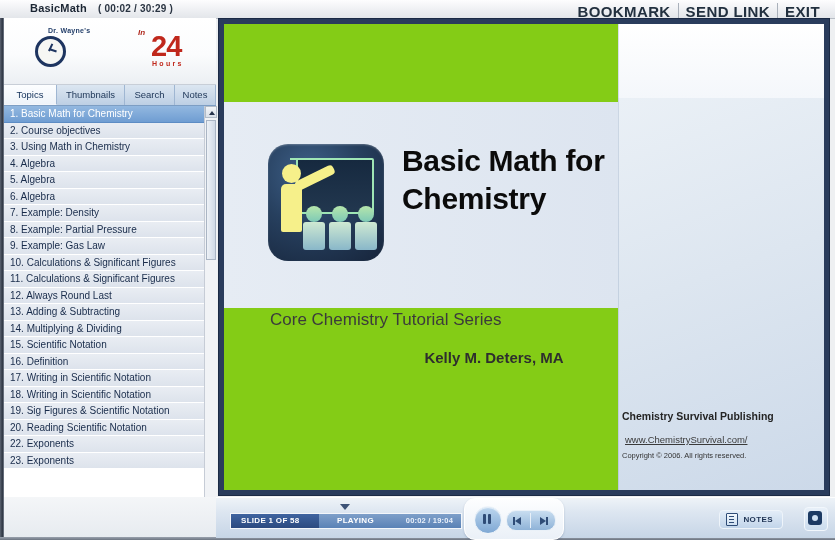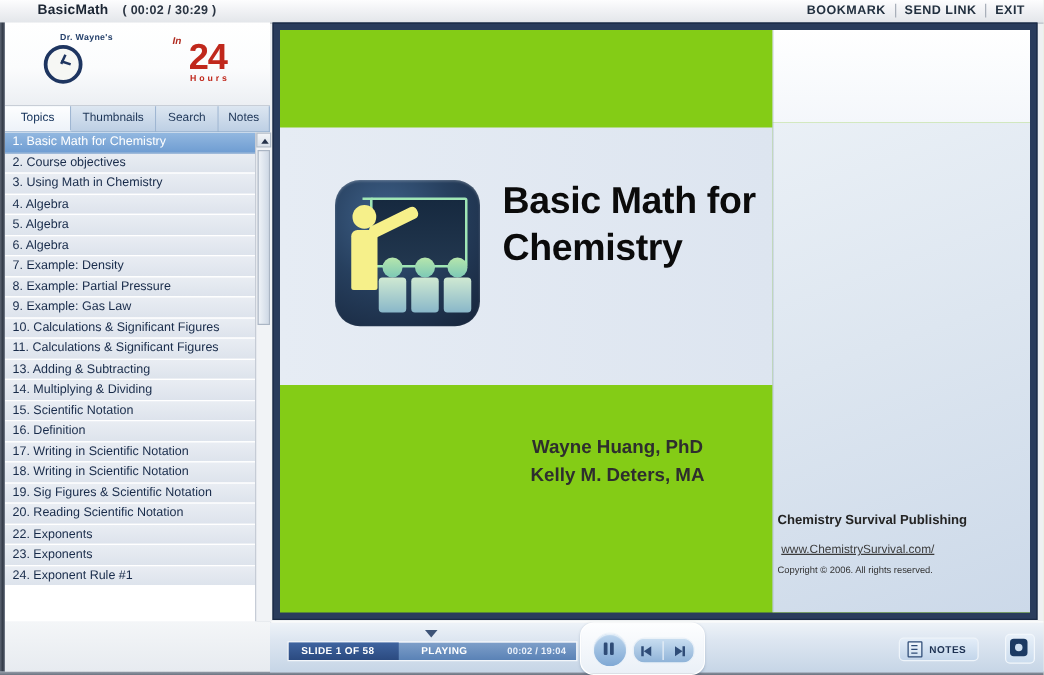--- a/index.html
+++ b/index.html
@@ -10,21 +10,21 @@
     -webkit-font-smoothing:antialiased;
   }
   #app{position:relative;width:835px;height:540px;overflow:hidden;background:#eef0f2;}
 
   
   .titlebar{position:absolute;left:0;top:0;width:835px;height:18px;
     background:linear-gradient(#fdfdfe 0%,#f1f2f5 45%,#e3e6ea 100%);
     border-bottom:1px solid #b9bec6;}
   .tb-left{position:absolute;left:30px;top:2px;font-size:11px;font-weight:bold;color:#1b2533;letter-spacing:.2px;}
   .tb-time{position:absolute;left:98px;top:3px;font-size:10px;font-weight:bold;color:#2a3442;letter-spacing:.2px;}
-  .tb-right{position:absolute;right:8px;top:3px;font-size:10px;font-weight:bold;color:#22303f;letter-spacing:.4px;}
+  .tb-right{position:absolute;right:8px;top:3px;font-size:15px;font-weight:bold;color:#22303f;letter-spacing:.4px;}
   .tb-right span.lnk{padding:0 7px;border-left:1px solid #a9b0ba;}
   .tb-right span.lnk:first-child{border-left:none;}
 
   
   .edge-left{position:absolute;left:0;top:18px;width:4px;height:522px;background:linear-gradient(90deg,#5c6472,#2f3744 60%,#7b8391);}
   .edge-bottom{position:absolute;left:0;bottom:0;width:835px;height:3px;background:linear-gradient(#9aa2ae,#6c7481);}
 
   
   .leftpanel{position:absolute;left:4px;top:18px;width:212px;height:519px;background:#f3f4f6;}
   .logo-area{position:absolute;left:0;top:0;width:212px;height:66px;
@@ -172,31 +172,31 @@
           <div class="li">2. Course objectives</div>
           <div class="li">3. Using Math in Chemistry</div>
           <div class="li">4. Algebra</div>
           <div class="li">5. Algebra</div>
           <div class="li">6. Algebra</div>
           <div class="li">7. Example: Density</div>
           <div class="li">8. Example: Partial Pressure</div>
           <div class="li">9. Example: Gas Law</div>
           <div class="li">10. Calculations &amp; Significant Figures</div>
           <div class="li">11. Calculations &amp; Significant Figures</div>
+          <div class="li">12. Always Round Last</div>
           <div class="li">13. Adding &amp; Subtracting</div>
           <div class="li">14. Multiplying &amp; Dividing</div>
           <div class="li">15. Scientific Notation</div>
           <div class="li">16. Definition</div>
           <div class="li">17. Writing in Scientific Notation</div>
           <div class="li">18. Writing in Scientific Notation</div>
           <div class="li">19. Sig Figures &amp; Scientific Notation</div>
           <div class="li">20. Reading Scientific Notation</div>
           <div class="li">22. Exponents</div>
           <div class="li">23. Exponents</div>
-          <div class="li">24. Exponent Rule #1</div>
         </div>
     </div>
 
     <div class="sbar">
       <div class="sb-up">
           <i class="arrow-u"></i>
         </div>
       <div class="sb-thumb"></div>
       <div class="sb-dn">
           <i class="arrow-d"></i>
@@ -225,23 +225,23 @@
         <span class="s-desk" style="left:35px;"></span>
         <span class="s-desk" style="left:61px;"></span>
         <span class="s-desk" style="left:87px;"></span>
       </div>
 
       <div class="stitle">
         <div>Basic Math for</div>
         <div>Chemistry</div>
       </div>
 
+      <div class="ssub">Core Chemistry Tutorial Series</div>
 
       <div class="sauth">
-        <div>Wayne Huang, PhD</div>
         <div>Kelly M. Deters, MA</div>
       </div>
 
       <div class="pub">Chemistry Survival Publishing</div>
       <div class="purl">www.ChemistrySurvival.com/</div>
       <div class="pcopy">Copyright © 2006. All rights reserved.</div>
     </div>
   </div>
 
   <div class="leftbottom"></div>

